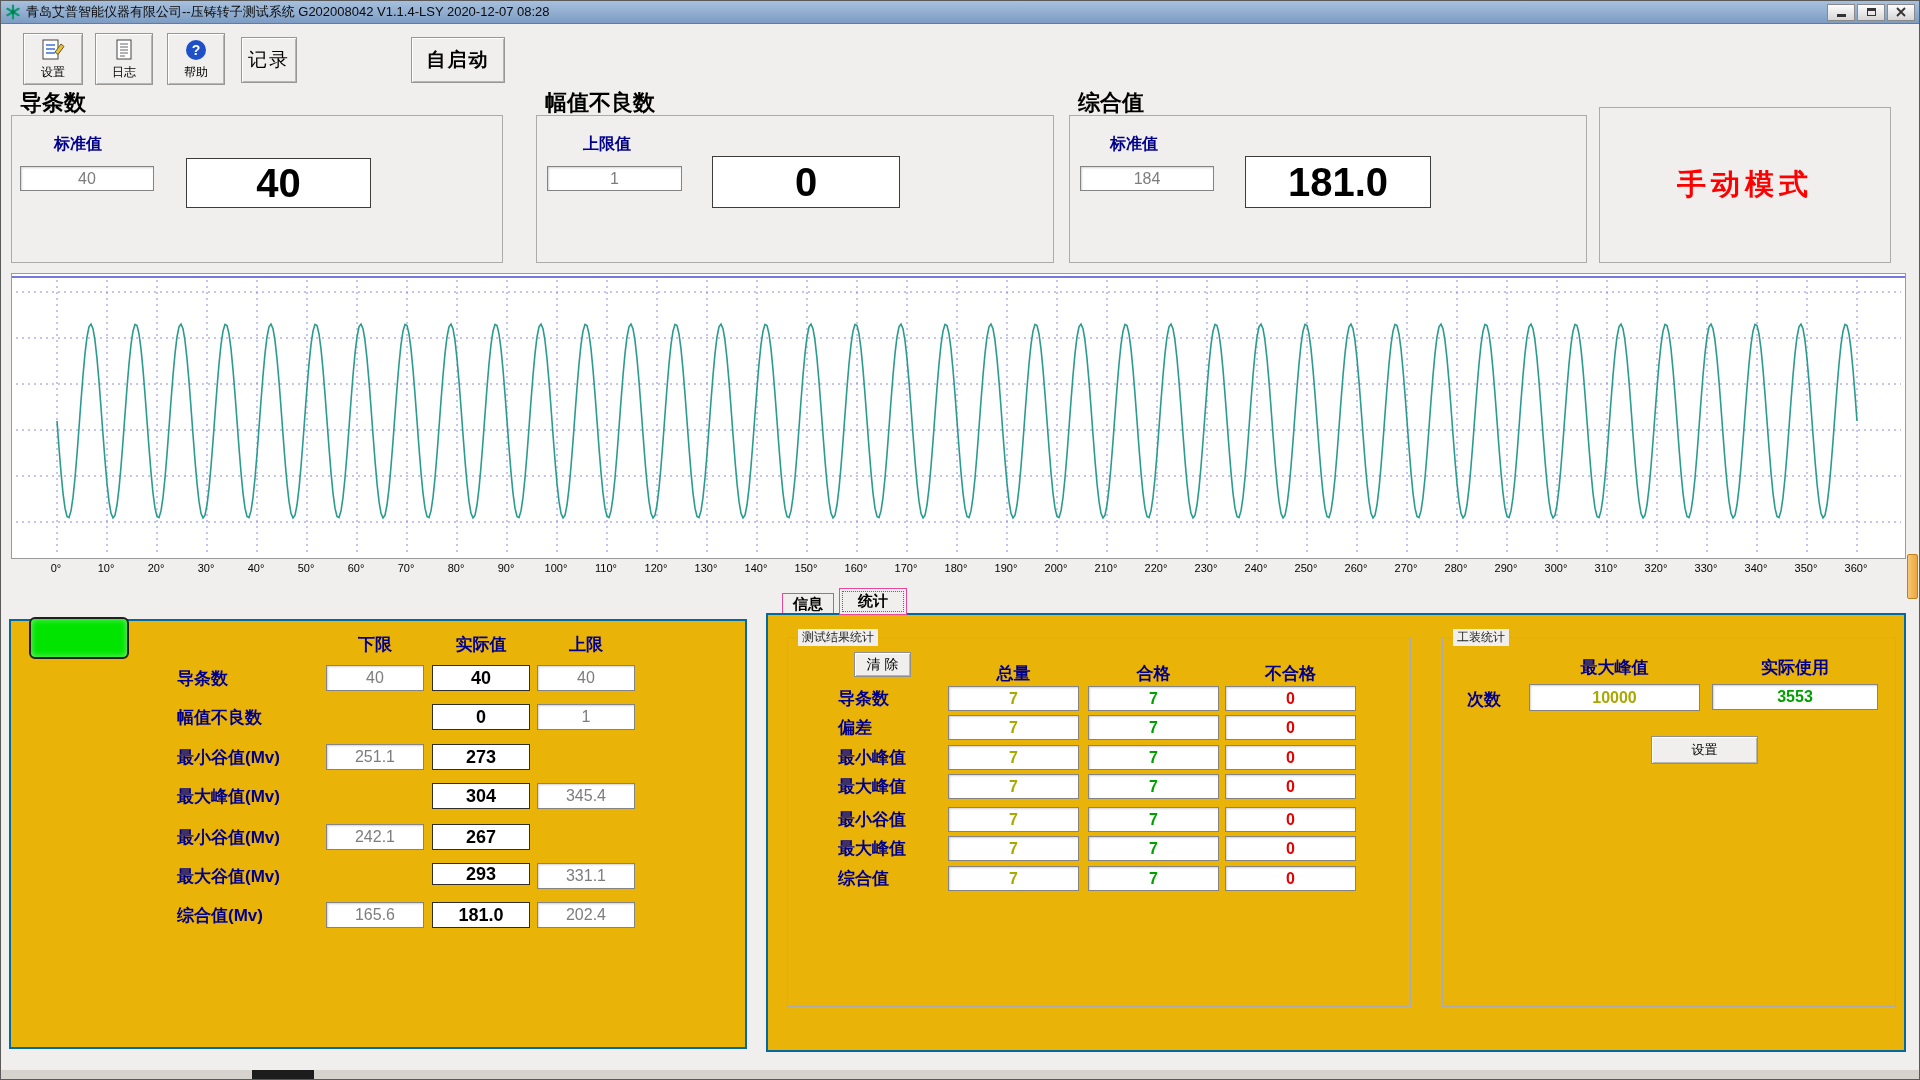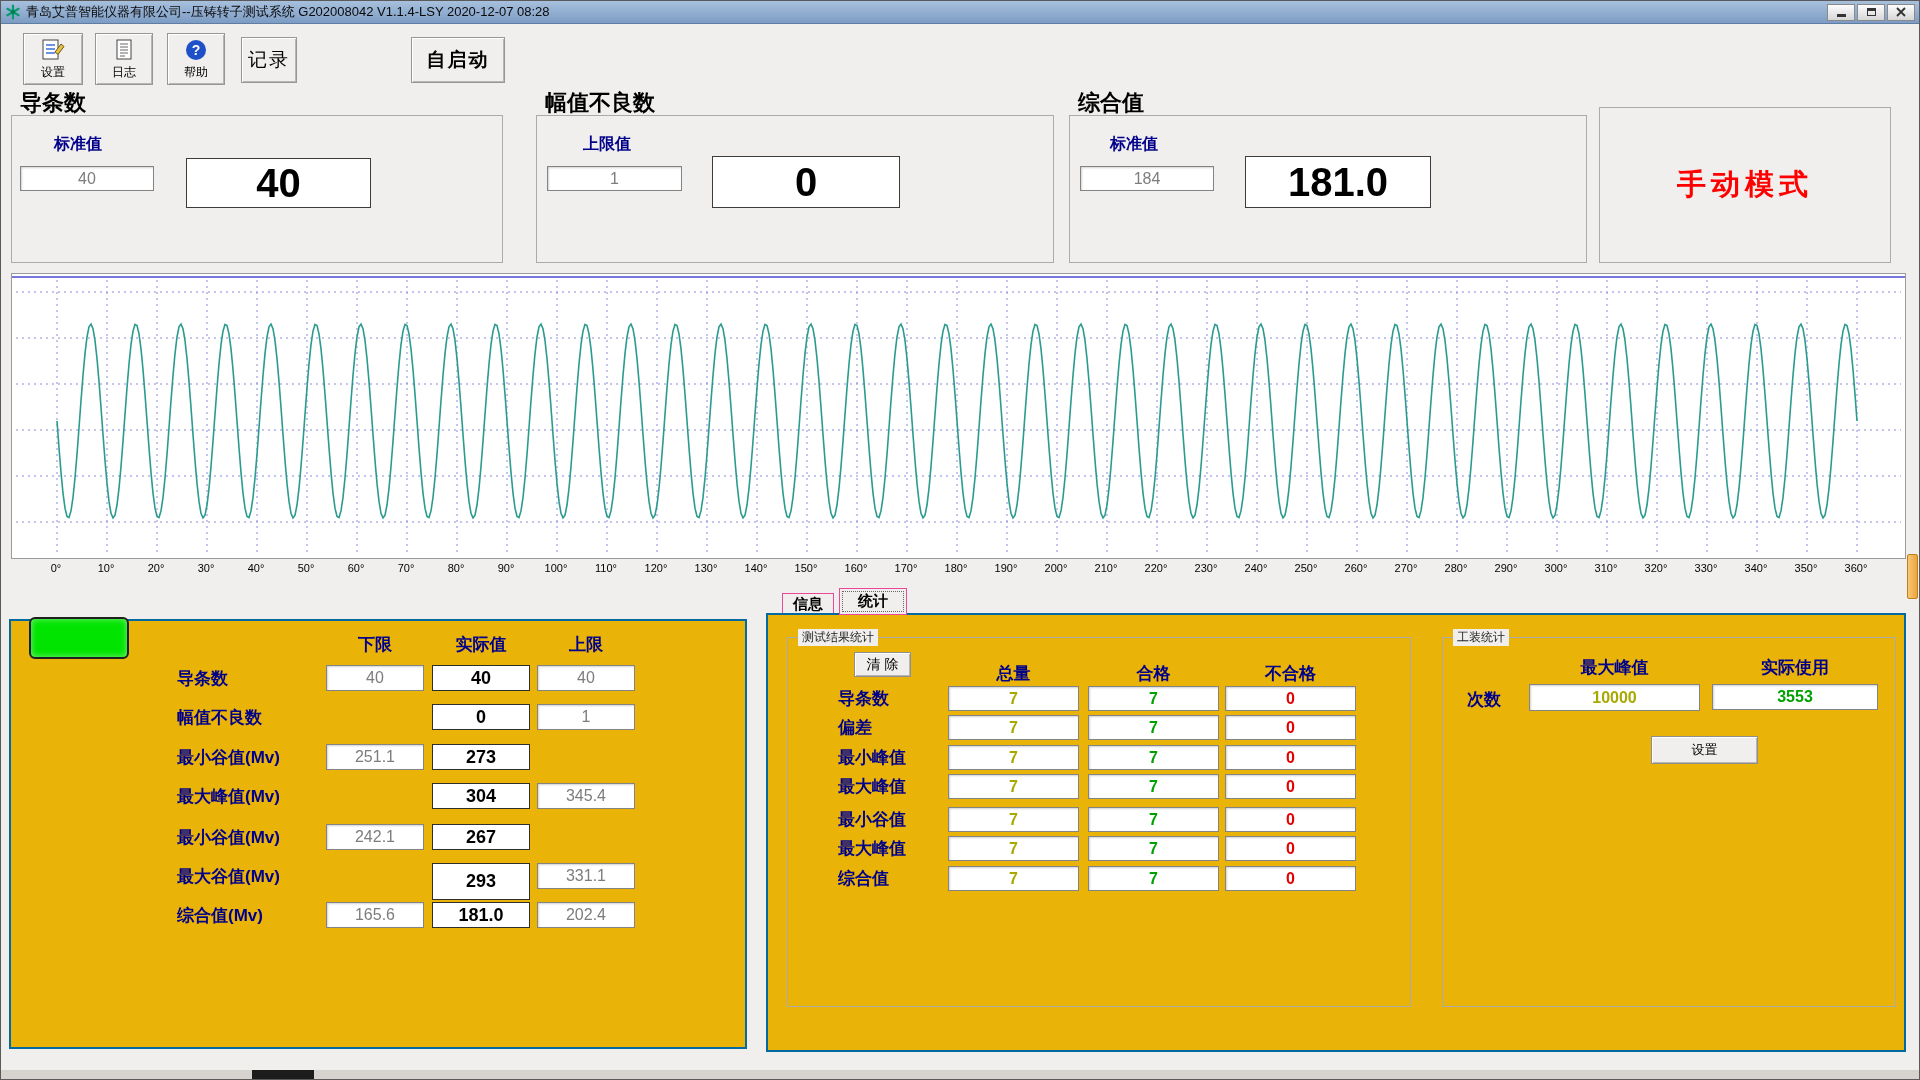--- a/index.html
+++ b/index.html
@@ -248,21 +248,21 @@
         <div class="res-label" style="position: absolute; left: 166px; top: 123px; width: 152px; height: 26px;">最小谷值(Mv)</div>
         <div class="vbox gray-val" style="position: absolute; left: 315px; top: 123px; width: 98px; height: 26px;">251.1</div>
         <div class="actual-box" style="position: absolute; left: 421px; top: 123px; width: 98px; height: 26px;">273</div>
         <div class="res-label" style="position: absolute; left: 166px; top: 162px; width: 152px; height: 26px;">最大峰值(Mv)</div>
         <div class="actual-box" style="position: absolute; left: 421px; top: 162px; width: 98px; height: 26px;">304</div>
         <div class="vbox gray-val" style="position: absolute; left: 526px; top: 162px; width: 98px; height: 26px;">345.4</div>
         <div class="res-label" style="position: absolute; left: 166px; top: 203px; width: 152px; height: 26px;">最小谷值(Mv)</div>
         <div class="vbox gray-val" style="position: absolute; left: 315px; top: 203px; width: 98px; height: 26px;">242.1</div>
         <div class="actual-box" style="position: absolute; left: 421px; top: 203px; width: 98px; height: 26px;">267</div>
         <div class="res-label" style="position: absolute; left: 166px; top: 242px; width: 152px; height: 26px;">最大谷值(Mv)</div>
-        <div class="actual-box" style="position: absolute; left: 421px; top: 242px; width: 98px; height: 37px;">293</div>
+        <div class="actual-box" style="position: absolute; left: 421px; top: 242px; width: 98px; height: 22px;">293</div>
         <div class="vbox gray-val" style="position: absolute; left: 526px; top: 242px; width: 98px; height: 26px;">331.1</div>
         <div class="res-label" style="position: absolute; left: 166px; top: 281px; width: 152px; height: 26px;">综合值(Mv)</div>
         <div class="vbox gray-val" style="position: absolute; left: 315px; top: 281px; width: 98px; height: 26px;">165.6</div>
         <div class="actual-box" style="position: absolute; left: 421px; top: 281px; width: 98px; height: 26px;">181.0</div>
         <div class="vbox gray-val" style="position: absolute; left: 526px; top: 281px; width: 98px; height: 26px;">202.4</div>
       </div>
   </div>
 
   <div class="tab" style="left:781px;top:592px;width:52px;height:22px">
     <span>信息</span>

